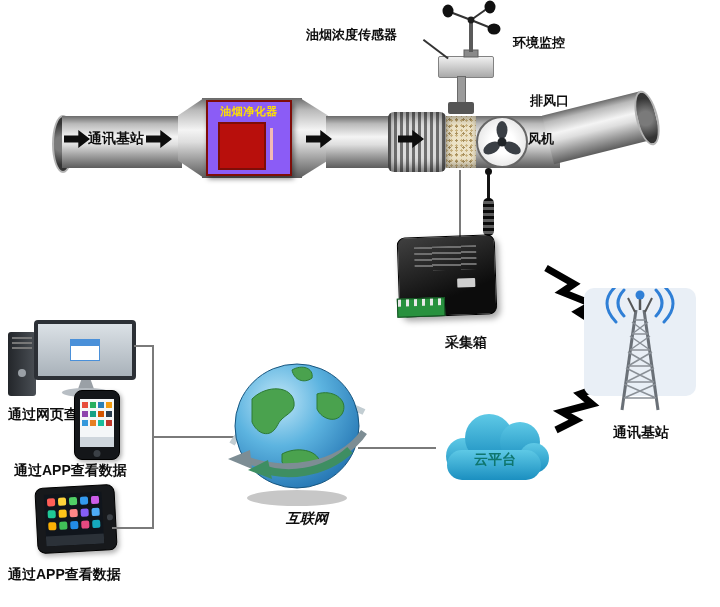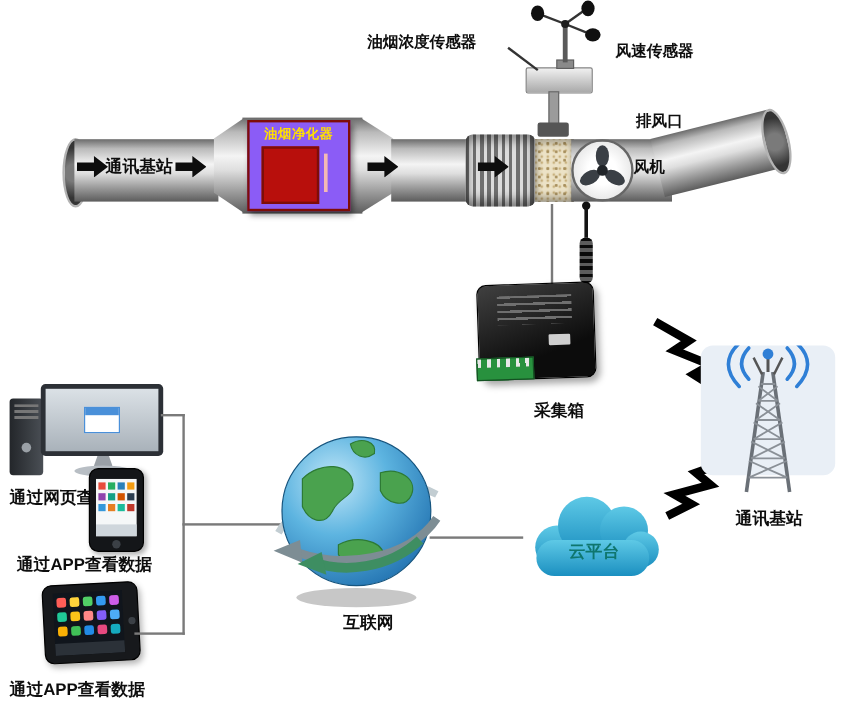--- a/index.html
+++ b/index.html
@@ -74,21 +74,21 @@
     <rect x="26" y="50" width="14" height="7" fill="#8a8a8a" stroke="#5f5f5f"></rect>
     <rect x="31" y="22" width="4" height="30" fill="#5a5a5a"></rect>
     <line x1="33" y1="20" x2="12" y2="12" stroke="#333" stroke-width="2"></line>
     <line x1="33" y1="20" x2="50" y2="8" stroke="#333" stroke-width="2"></line>
     <line x1="33" y1="20" x2="53" y2="28" stroke="#333" stroke-width="2"></line>
     <circle cx="33" cy="20" r="3.4" fill="#1d1d1d"></circle>
     <ellipse cx="10" cy="11" rx="5.5" ry="6.5" fill="#101010"></ellipse>
     <ellipse cx="52" cy="7" rx="5.5" ry="6.5" fill="#101010"></ellipse>
     <ellipse cx="56" cy="29" rx="6.5" ry="5.5" fill="#101010"></ellipse>
   </svg>
-  <div class="lbl" style="left:513px;top:34px;">风速传感器</div>
+  <div class="lbl" style="left:513px;top:34px;">环境监控</div>
 
   <div class="abs line" style="left:459px;top:170px;width:2px;height:70px;"></div>
 
   <div class="abs" style="left:392px;top:170px;width:122px;height:154px;">
     <div class="abs" style="left:93px;top:-2px;width:7px;height:7px;border-radius:50%;background:#101010;"></div>
     <div class="abs" style="left:95px;top:4px;width:3px;height:26px;background:#141414;"></div>
     <div class="abs" style="left:91px;top:28px;width:11px;height:38px;border-radius:5px;background:repeating-linear-gradient(180deg,#0a0a0a 0 3px,#5c5c5c 3px 6px);"></div>
     <div class="abs" style="left:6px;top:66px;width:96px;height:78px;background:linear-gradient(160deg,#404040,#0c0c0c 70%);border:1px solid #000;border-radius:8px;transform:rotate(-2deg);box-shadow:3px 4px 6px rgba(0,0,0,.35);">
       <div class="abs" style="left:16px;top:9px;width:62px;height:24px;background:repeating-linear-gradient(180deg,#6f6f6f 0 2px,transparent 2px 6px);"></div>
       <div class="abs" style="left:58px;top:42px;width:18px;height:9px;background:#cfcfcf;border-radius:1px;"></div>
@@ -220,21 +220,21 @@
       <path d="M30 47 C45 32 70 34 72 50 C74 62 60 62 55 74 C48 87 35 82 30 70 Z"></path>
       <path d="M95 42 C110 37 126 47 121 60 C116 72 100 68 95 57 Z"></path>
       <path d="M60 102 C75 94 95 98 98 110 C88 122 65 120 60 110 Z"></path>
       <path d="M70 18 C80 12 92 16 90 26 C82 32 72 28 70 18 Z"></path>
     </g>
     <path d="M142 80 C 120 114, 60 124, 20 106" stroke="#7d8d94" stroke-width="7" fill="none"></path>
     <polygon points="28,98 6,107 30,117" fill="#7d8d94"></polygon>
     <path d="M128 98 C 102 122, 64 126, 38 116" stroke="#3e8e62" stroke-width="8" fill="none"></path>
     <polygon points="46,108 26,118 50,127" fill="#3e8e62"></polygon>
   </svg>
-  <div class="lbl lbl-lg" style="left:286px;top:510px;">互联网</div>
+  <div class="lbl lbl-lg" style="left:286px;top:510px;font-style:italic;">互联网</div>
 
   <svg class="abs" style="left:434px;top:398px;" width="122" height="94" viewBox="0 0 122 94">
     <defs>
       <linearGradient id="cg" x1="0" y1="0" x2="0" y2="1">
         <stop offset="0%" stop-color="#5ec9e6"></stop>
         <stop offset="100%" stop-color="#1b8fc0"></stop>
       </linearGradient>
     </defs>
     <g fill="url(#cg)">
       <circle cx="30" cy="58" r="18"></circle>

